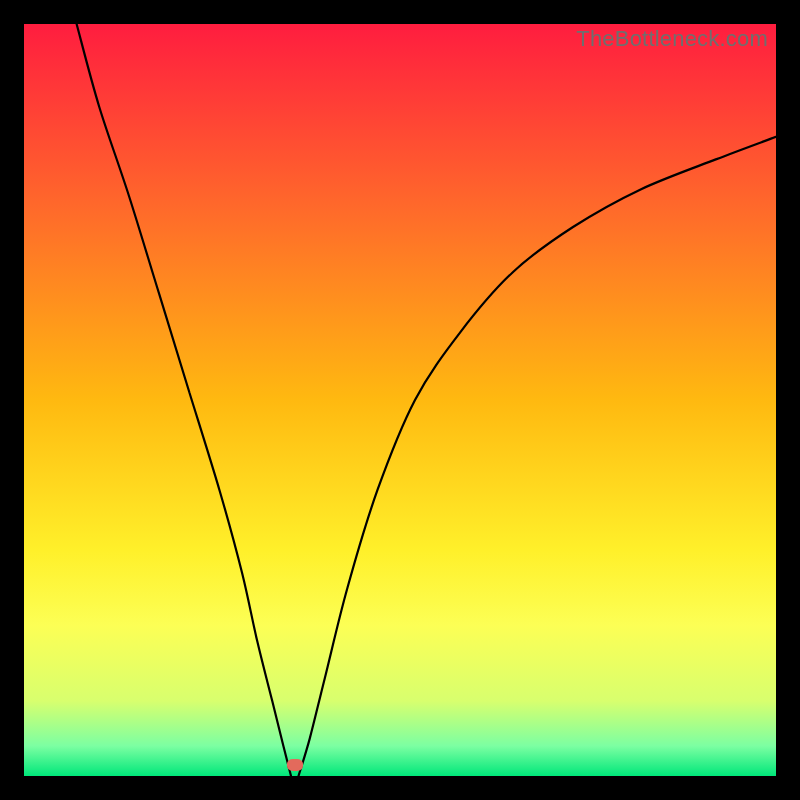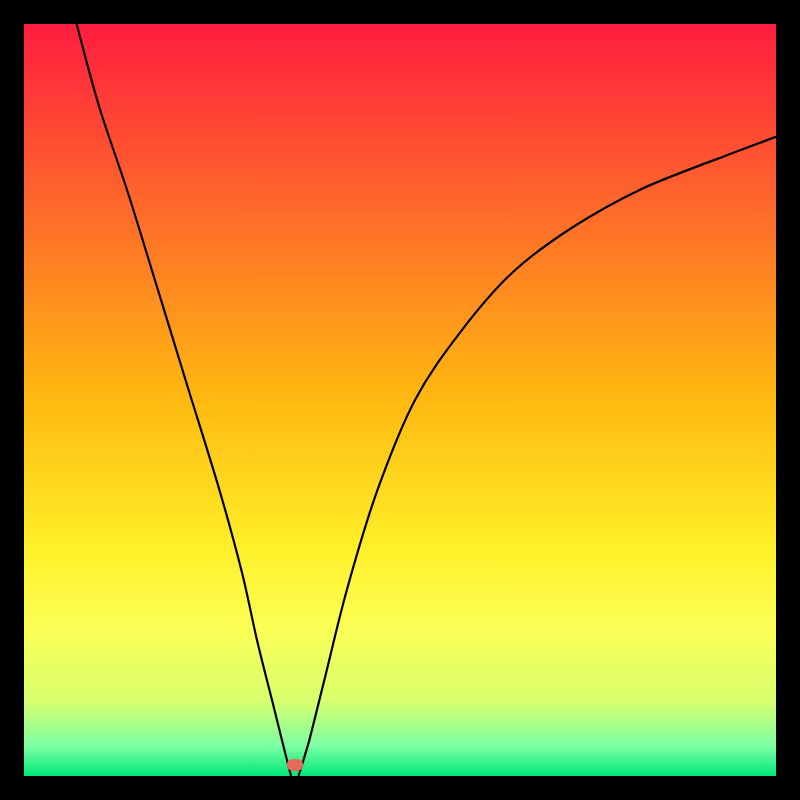--- a/index.html
+++ b/index.html
@@ -73,14 +73,15 @@
       <rect x="0" y="0" width="752" height="752" fill="url(#grad)"></rect>
     </svg>
 
     <svg class="curve-layer" width="752" height="752" viewBox="0 0 752 752" preserveAspectRatio="none">
       <path id="curve-left" fill="none" stroke="#000" stroke-width="2.2" stroke-linecap="round" d="M 52.6 0.0 C 56.4 13.8, 66.4 53.9, 75.2 82.7 C 84.0 111.5, 95.3 141.6, 105.3 173.0 C 115.3 204.3, 125.3 238.1, 135.4 270.7 C 145.4 303.3, 155.4 335.9, 165.4 368.5 C 175.5 401.1, 186.7 436.2, 195.5 466.2 C 204.3 496.3, 211.8 523.9, 218.1 549.0 C 224.3 574.0, 228.1 595.3, 233.1 616.6 C 238.1 637.9, 243.8 659.3, 248.2 676.8 C 252.5 694.3, 256.3 709.4, 259.4 721.9 C 262.6 734.5, 265.7 747.0, 267.0 752.0"></path>
       <path id="curve-right" fill="none" stroke="#000" stroke-width="2.2" stroke-linecap="round" d="M 274.5 752.0 C 276.4 745.7, 281.4 730.7, 285.8 714.4 C 290.1 698.1, 294.5 679.3, 300.8 654.2 C 307.1 629.2, 314.6 595.3, 323.4 564.0 C 332.1 532.7, 342.2 497.6, 353.4 466.2 C 364.7 434.9, 377.3 402.3, 391.0 376.0 C 404.8 349.7, 419.9 329.6, 436.2 308.3 C 452.5 287.0, 470.0 265.7, 488.8 248.2 C 507.6 230.6, 527.7 216.8, 549.0 203.0 C 570.3 189.3, 592.8 176.7, 616.6 165.4 C 640.5 154.2, 669.3 144.1, 691.8 135.4 C 714.4 126.6, 742.0 116.6, 752.0 112.8"></path>
     </svg>
 
     <div id="marker" class="marker" style="left: 270.72px; top: 740.72px; background: rgb(227, 106, 92);"></div>
 
+    <div class="watermark">TheBottleneck.com</div>
   </div>
 </div>
 
 </body></html>

